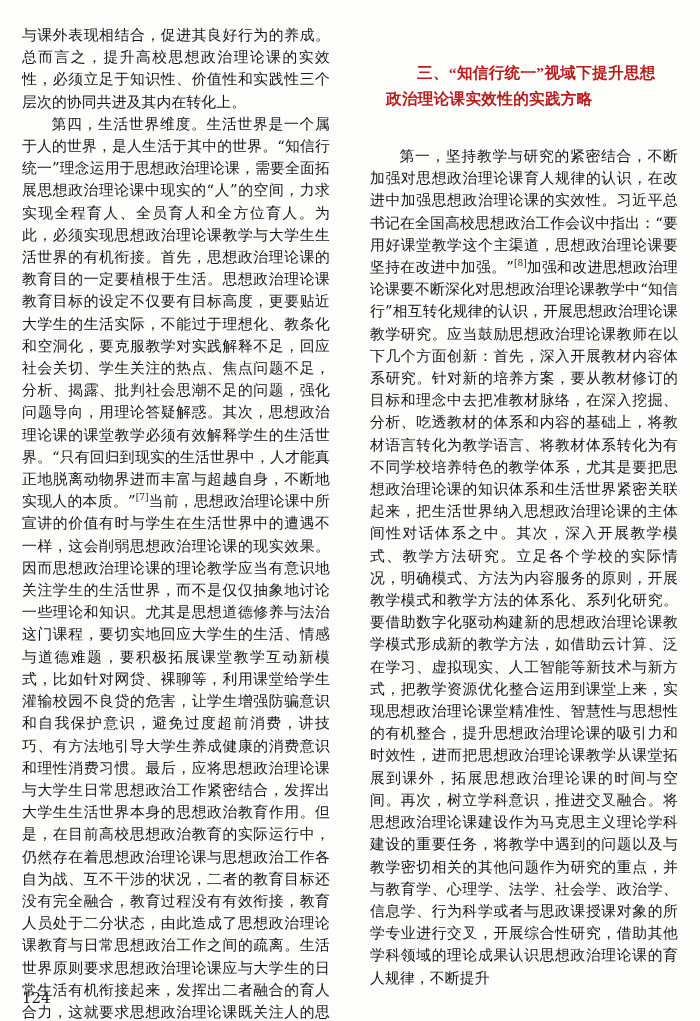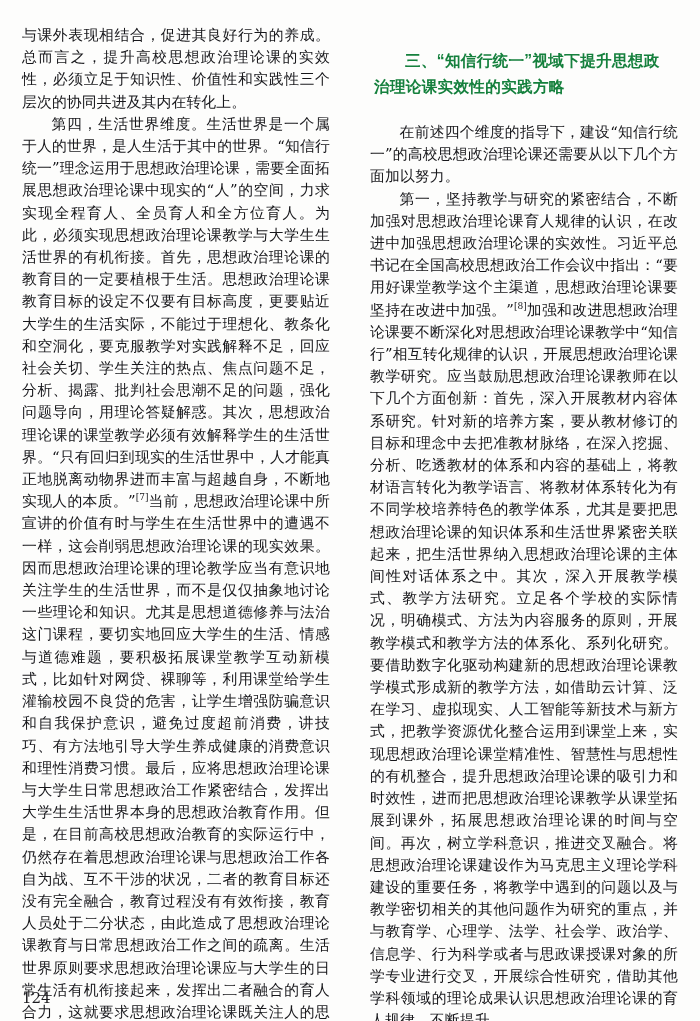--- a/index.html
+++ b/index.html
@@ -56,27 +56,27 @@
   p.indent { text-indent: 29.6px; }
 
   .sup {
     font-size: 9px;
     vertical-align: super;
     line-height: 0;
     letter-spacing: 0;
   }
 
   h2.section-heading {
-    margin: 4px;
+    margin: 16px;
     font-size: 15.6px;
     line-height: 26px;
     font-weight: bold;
-    color: #15803d;
+    color: #b91c1c;
     text-indent: 31px;
-    font-family: Liberation Sans, sans-serif;
+    font-family: Liberation Serif, serif;
     letter-spacing: 0.3px;
     word-break: break-all;
   }
 
   .gap-before-heading { height: 20px; }
   .gap-after-heading  { height: 17px; }
 
   .folio {
     position: absolute;
     left: 22px;
@@ -103,20 +103,19 @@
 
     <div class="col col-right">
 
 
       <div class="gap-before-heading"></div>
 
       <h2 class="section-heading">三、“知信行统一”视域下提升思想政治理论课实效性的实践方略</h2>
 
       <div class="gap-after-heading"></div>
 
-      <p class="body indent">在前述四个维度的指导下，建设“知信行统一”的高校思想政治理论课还需要从以下几个方面加以努力。</p>
 
       <p class="body indent"><span>第一，坚持教学与研究的紧密结合，不断加强对思想政治理论课育人规律的认识，在改进中加强思想政治理论课的实效性。习近平总书记在全国高校思想政治工作会议中指出：“要用好课堂教学这个主渠道，思想政治理论课要坚持在改进中加强。”</span><span class="sup">[8]</span><span>加强和改进思想政治理论课要不断深化对思想政治理论课教学中“知信行”相互转化规律的认识，开展思想政治理论课教学研究。应当鼓励思想政治理论课教师在以下几个方面创新：首先，深入开展教材内容体系研究。针对新的培养方案，要从教材修订的目标和理念中去把准教材脉络，在深入挖掘、分析、吃透教材的体系和内容的基础上，将教材语言转化为教学语言、将教材体系转化为有不同学校培养特色的教学体系，尤其是要把思想政治理论课的知识体系和生活世界紧密关联起来，把生活世界纳入思想政治理论课的主体间性对话体系之中。其次，深入开展教学模式、教学方法研究。立足各个学校的实际情况，明确模式、方法为内容服务的原则，开展教学模式和教学方法的体系化、系列化研究。要借助数字化驱动构建新的思想政治理论课教学模式形成新的教学方法，如借助云计算、泛在学习、虚拟现实、人工智能等新技术与新方式，把教学资源优化整合运用到课堂上来，实现思想政治理论课堂精准性、智慧性与思想性的有机整合，提升思想政治理论课的吸引力和时效性，进而把思想政治理论课教学从课堂拓展到课外，拓展思想政治理论课的时间与空间。再次，树立学科意识，推进交叉融合。将思想政治理论课建设作为马克思主义理论学科建设的重要任务，将教学中遇到的问题以及与教学密切相关的其他问题作为研究的重点，并与教育学、心理学、法学、社会学、政治学、信息学、行为科学或者与思政课授课对象的所学专业进行交叉，开展综合性研究，借助其他学科领域的理论成果认识思想政治理论课的育人规律，不断提升</span></p>
     </div>
   </div>
 
   <div class="folio">124</div>
 </div>
 
 </body></html>

